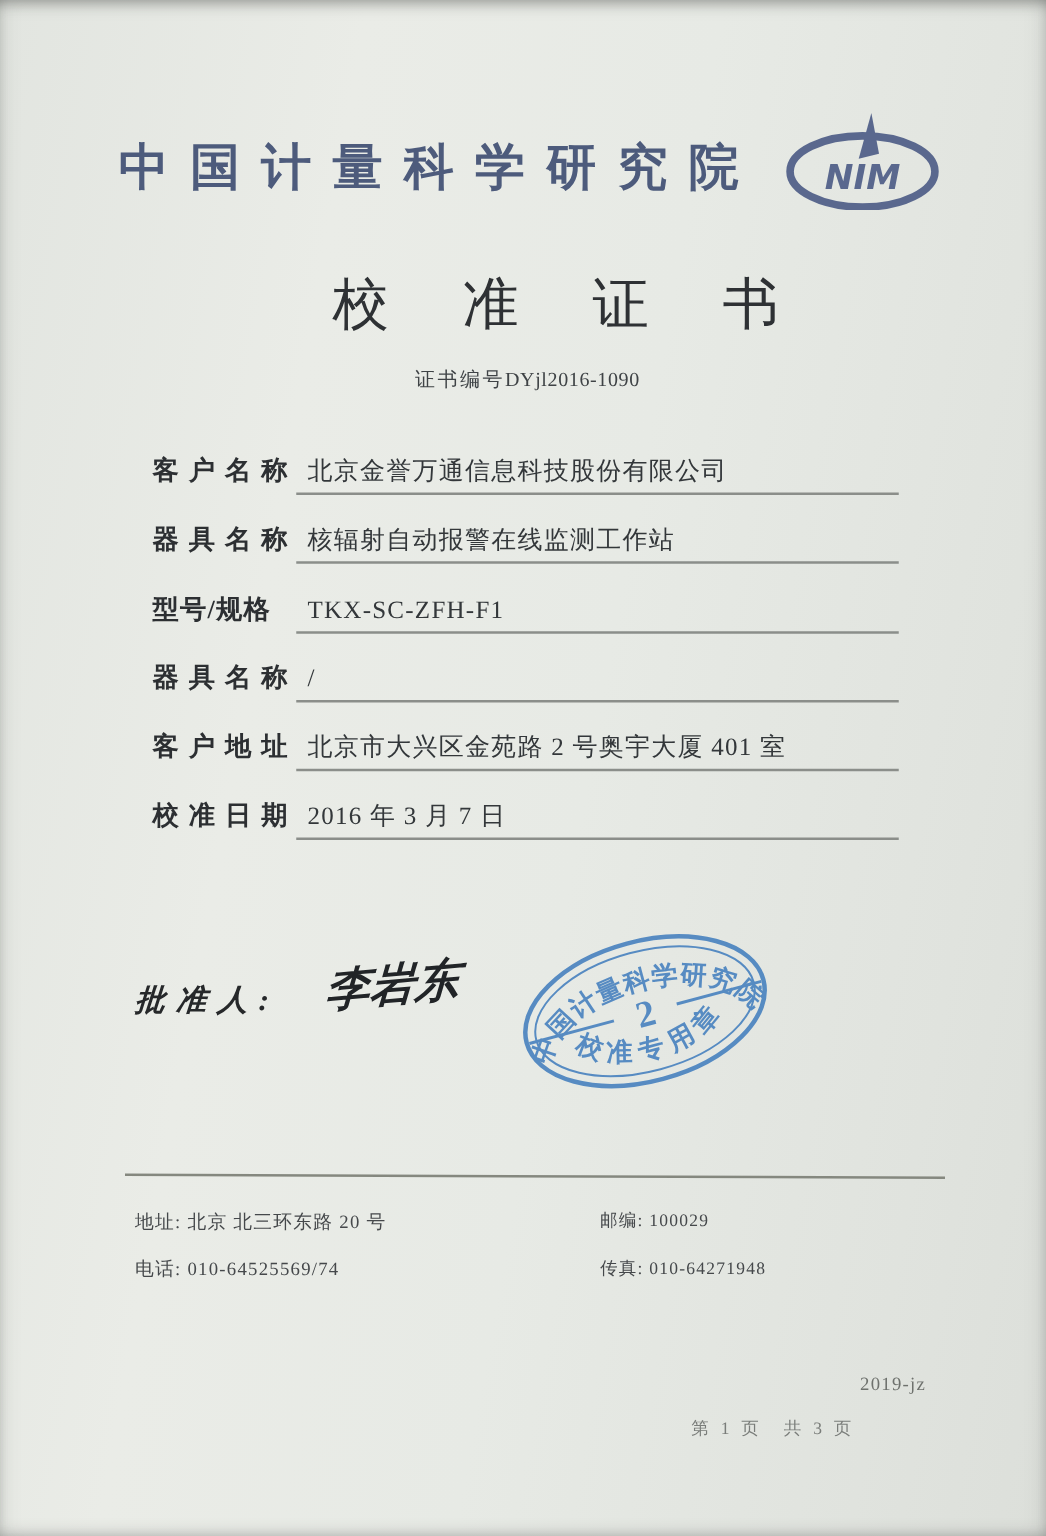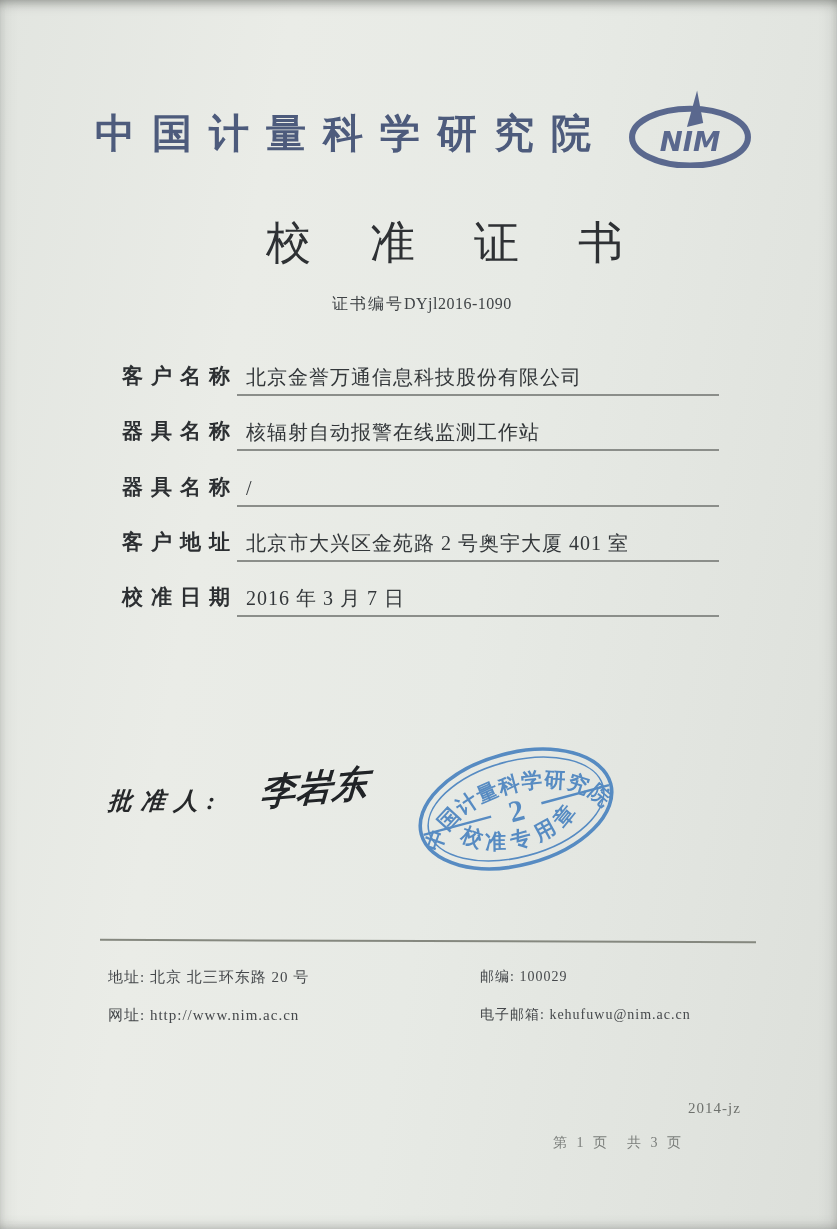--- a/index.html
+++ b/index.html
@@ -90,20 +90,25 @@
         <span class="fvalue">北京金誉万通信息科技股份有限公司</span>
         <i class="fline"></i>
       </div>
 
       <div class="form-row">
         <span class="flabel" style="letter-spacing: 8px;">器具名称</span>
         <span class="fvalue">核辐射自动报警在线监测工作站</span>
         <i class="fline"></i>
       </div>
 
+      <div class="form-row">
+        <span class="flabel" style="letter-spacing: 1px;">型号/规格</span>
+        <span class="fvalue">TKX-SC-ZFH-F1</span>
+        <i class="fline"></i>
+      </div>
 
 
       <div class="form-row">
         <span class="flabel" style="letter-spacing: 8px;">器具名称</span>
         <span class="fvalue">/</span>
         <i class="fline"></i>
       </div>
 
       <div class="form-row">
         <span class="flabel" style="letter-spacing: 8px;">客户地址</span>
@@ -141,24 +146,24 @@
 
   <div class="footer-line"></div>
 
   <div class="footer-rows">
 
       <div class="frow">
         <span class="fleft">地址: 北京 北三环东路 20 号</span>
         <span class="fright">邮编: 100029</span>
       </div>
 
+      <div class="frow">
+        <span class="fleft">电话: 010-64525569/74</span>
+        <span class="fright">传真: 010-64271948</span>
+      </div>
 
-      <div class="frow">
-        <span class="fleft">网址: http://www.nim.ac.cn</span>
-        <span class="fright">电子邮箱: kehufuwu@nim.ac.cn</span>
-      </div>
     </div>
 
-  <div class="form-code">2014-jz</div>
+  <div class="form-code">2019-jz</div>
   <div class="page-indicator">第 1 页　共 3 页</div>
 
   <div class="edge-shadow"></div>
 </div>
 
 </body></html>

